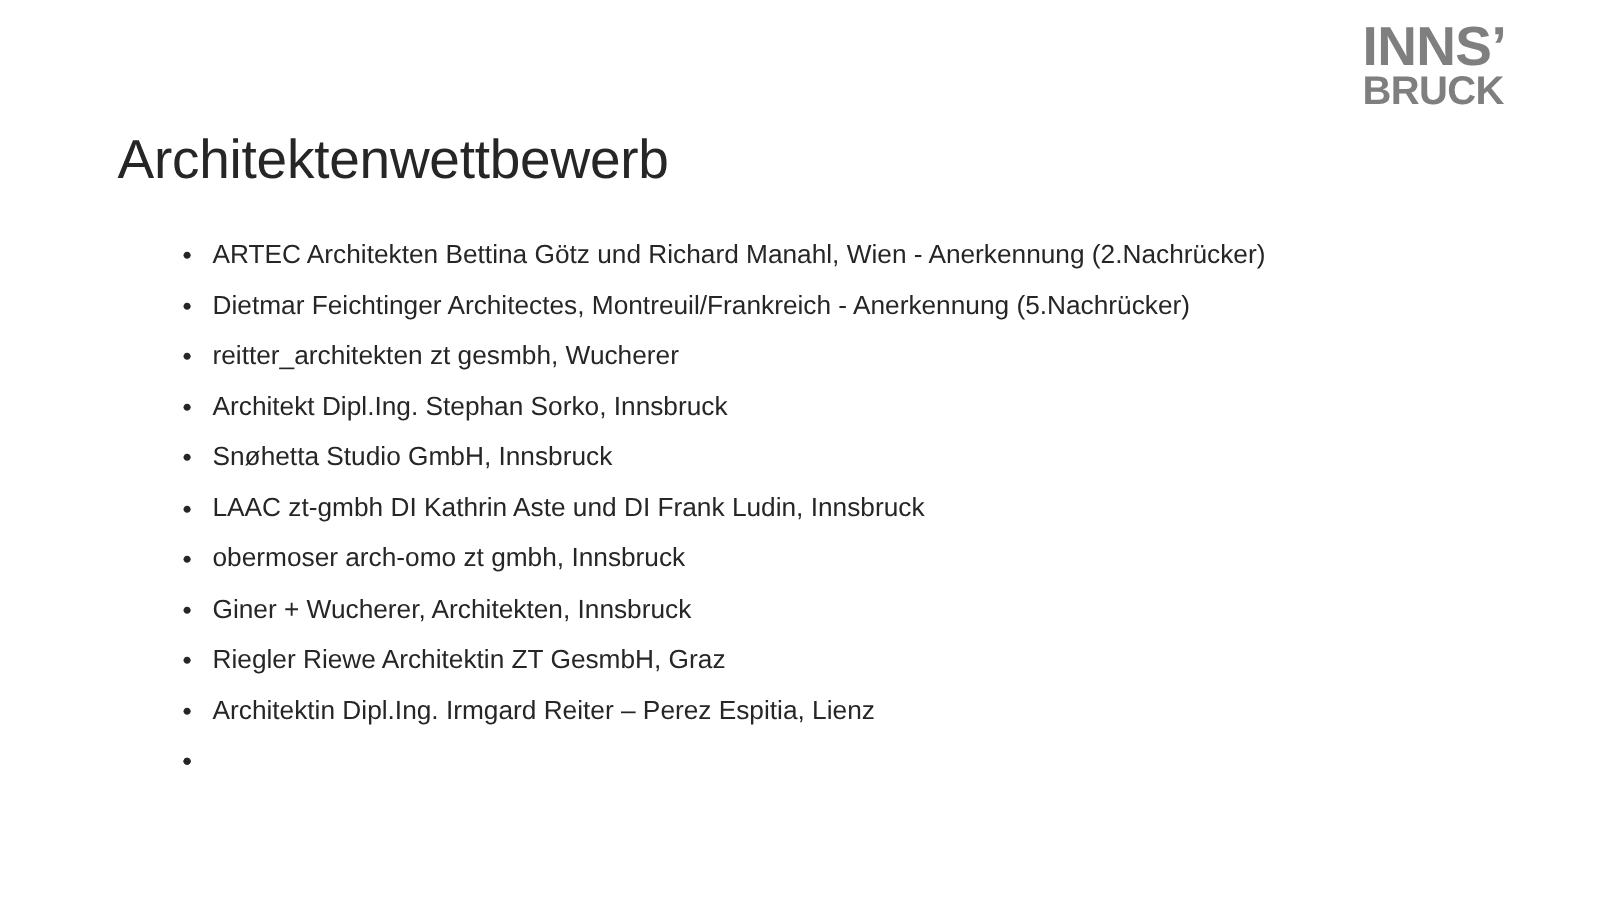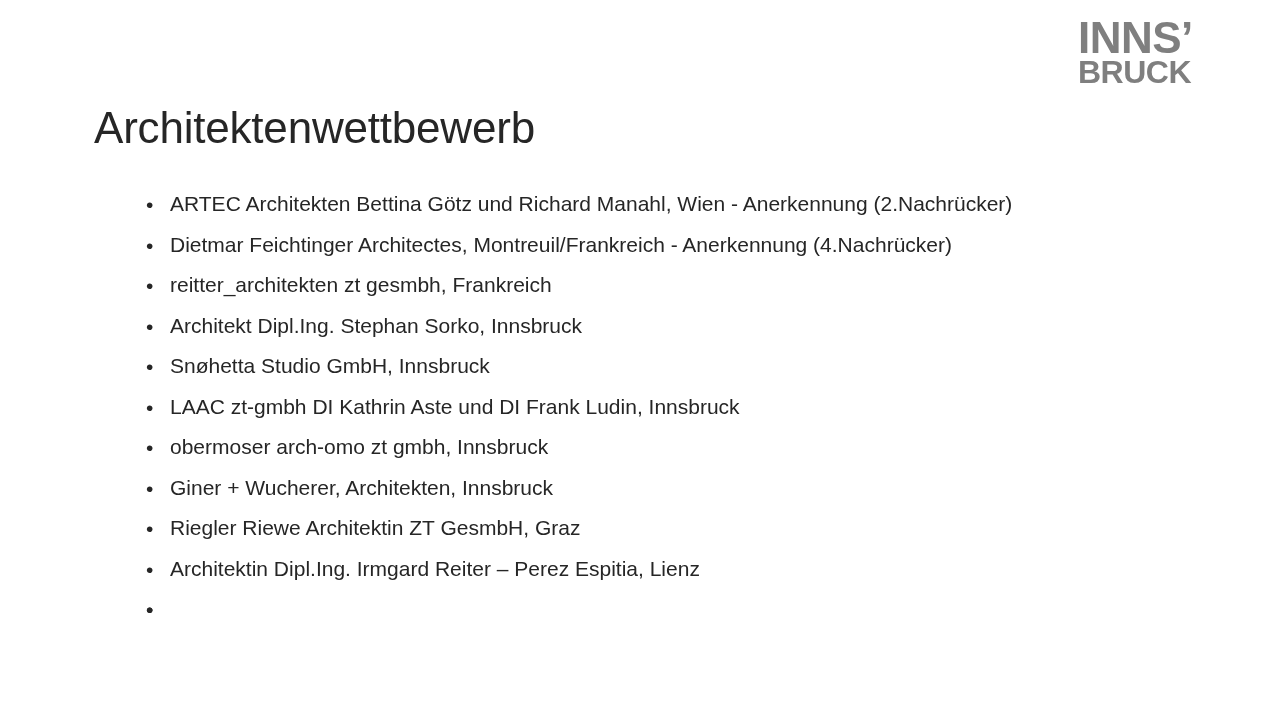--- a/index.html
+++ b/index.html
@@ -16,21 +16,21 @@
   .slide {
     position: relative;
     width: 1280px;
     height: 720px;
     background: #ffffff;
   }
   
   .logo {
     position: absolute;
     top: 18px;
-    right: 22px;
+    right: 10px;
     width: 180px;
     text-align: left;
     line-height: 0.92;
   }
   .logo-line {
     font-weight: bold;
     letter-spacing: -0.5px;
     text-transform: uppercase;
   }
   .logo-inns {
@@ -108,25 +108,25 @@
 
   <h1 class="title">Architektenwettbewerb</h1>
 
   <ul class="bullet-list">
     <li class="bullet-item">
       <span class="dot">•</span>
       <span>ARTEC Architekten Bettina Götz und Richard Manahl, Wien - Anerkennung (2.Nachrücker)</span>
     </li>
     <li class="bullet-item">
       <span class="dot">•</span>
-      <span>Dietmar Feichtinger Architectes, Montreuil/Frankreich - Anerkennung (4.Nachrücker)</span>
+      <span>Dietmar Feichtinger Architectes, Montreuil/Frankreich - Anerkennung (5.Nachrücker)</span>
     </li>
     <li class="bullet-item">
       <span class="dot">•</span>
-      <span>reitter_architekten zt gesmbh, Frankreich</span>
+      <span>reitter_architekten zt gesmbh, Wucherer</span>
     </li>
     <li class="bullet-item">
       <span class="dot">•</span>
       <span>Architekt Dipl.Ing. Stephan Sorko, Innsbruck</span>
     </li>
     <li class="bullet-item">
       <span class="dot">•</span>
       <span>Snøhetta Studio GmbH, Innsbruck</span>
     </li>
     <li class="bullet-item">

